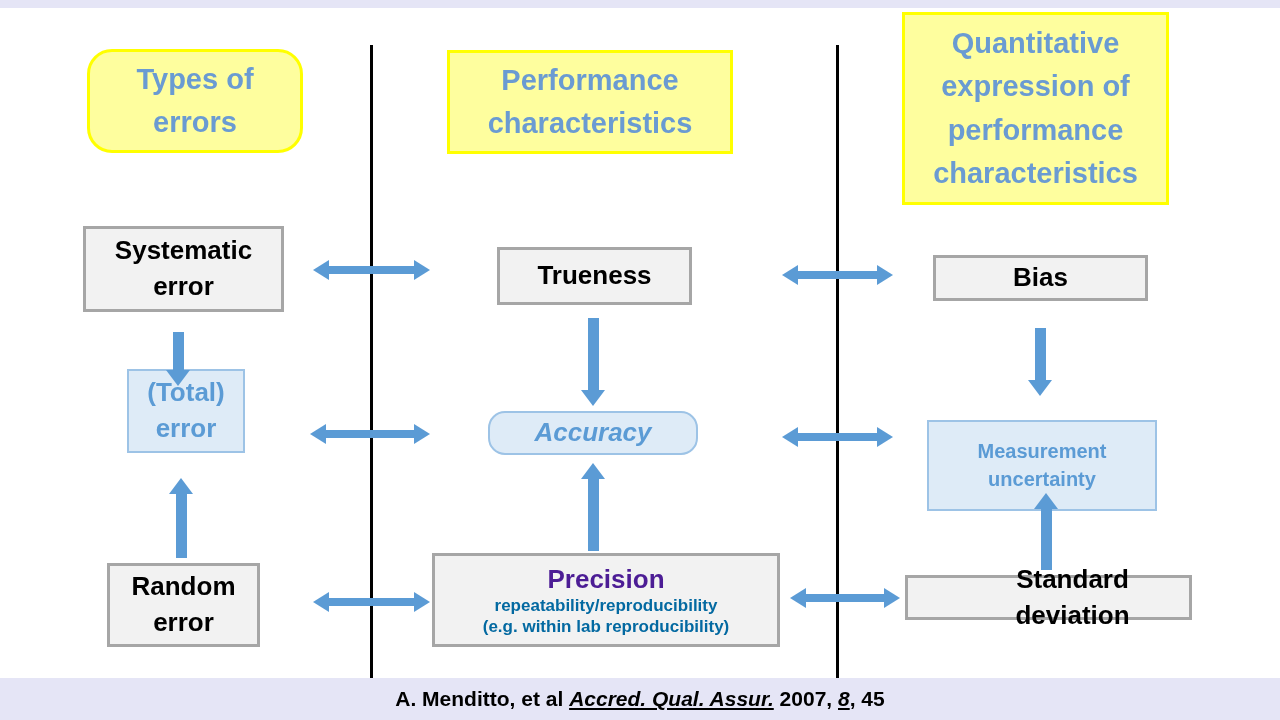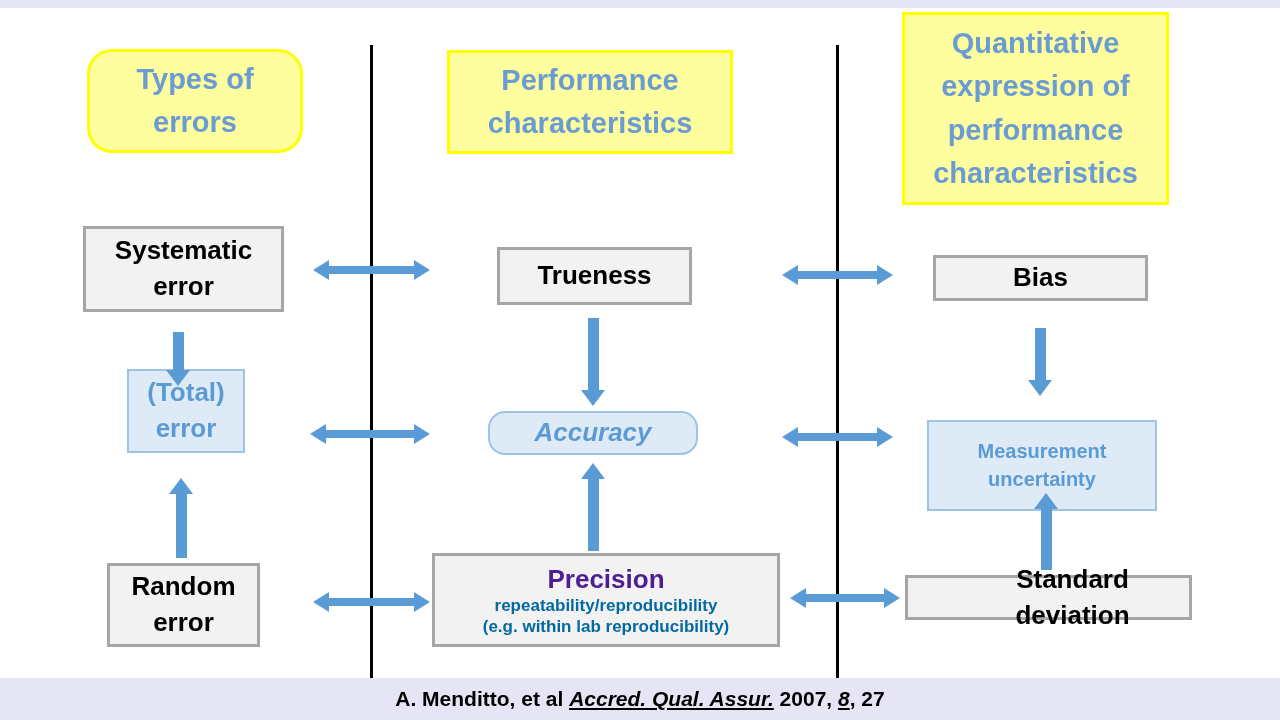--- a/index.html
+++ b/index.html
@@ -130,17 +130,17 @@
     <div class="v-head v-up"></div>
     <div class="v-shaft"></div>
   </div>
   <div class="varrow" style="left:1034px;top:493px;height:77px;">
     <div class="v-head v-up"></div>
     <div class="v-shaft"></div>
   </div>
 
   <div class="strip bottom citation">
     <span>
-      <span>A. Menditto, et al </span><span class="it">Accred. Qual. Assur.</span><span> 2007, </span><span class="it">8</span><span>, 27</span>
+      <span>A. Menditto, et al </span><span class="it">Accred. Qual. Assur.</span><span> 2007, </span><span class="it">8</span><span>, 45</span>
     </span>
   </div>
 
 </div>
 
 </body></html>

